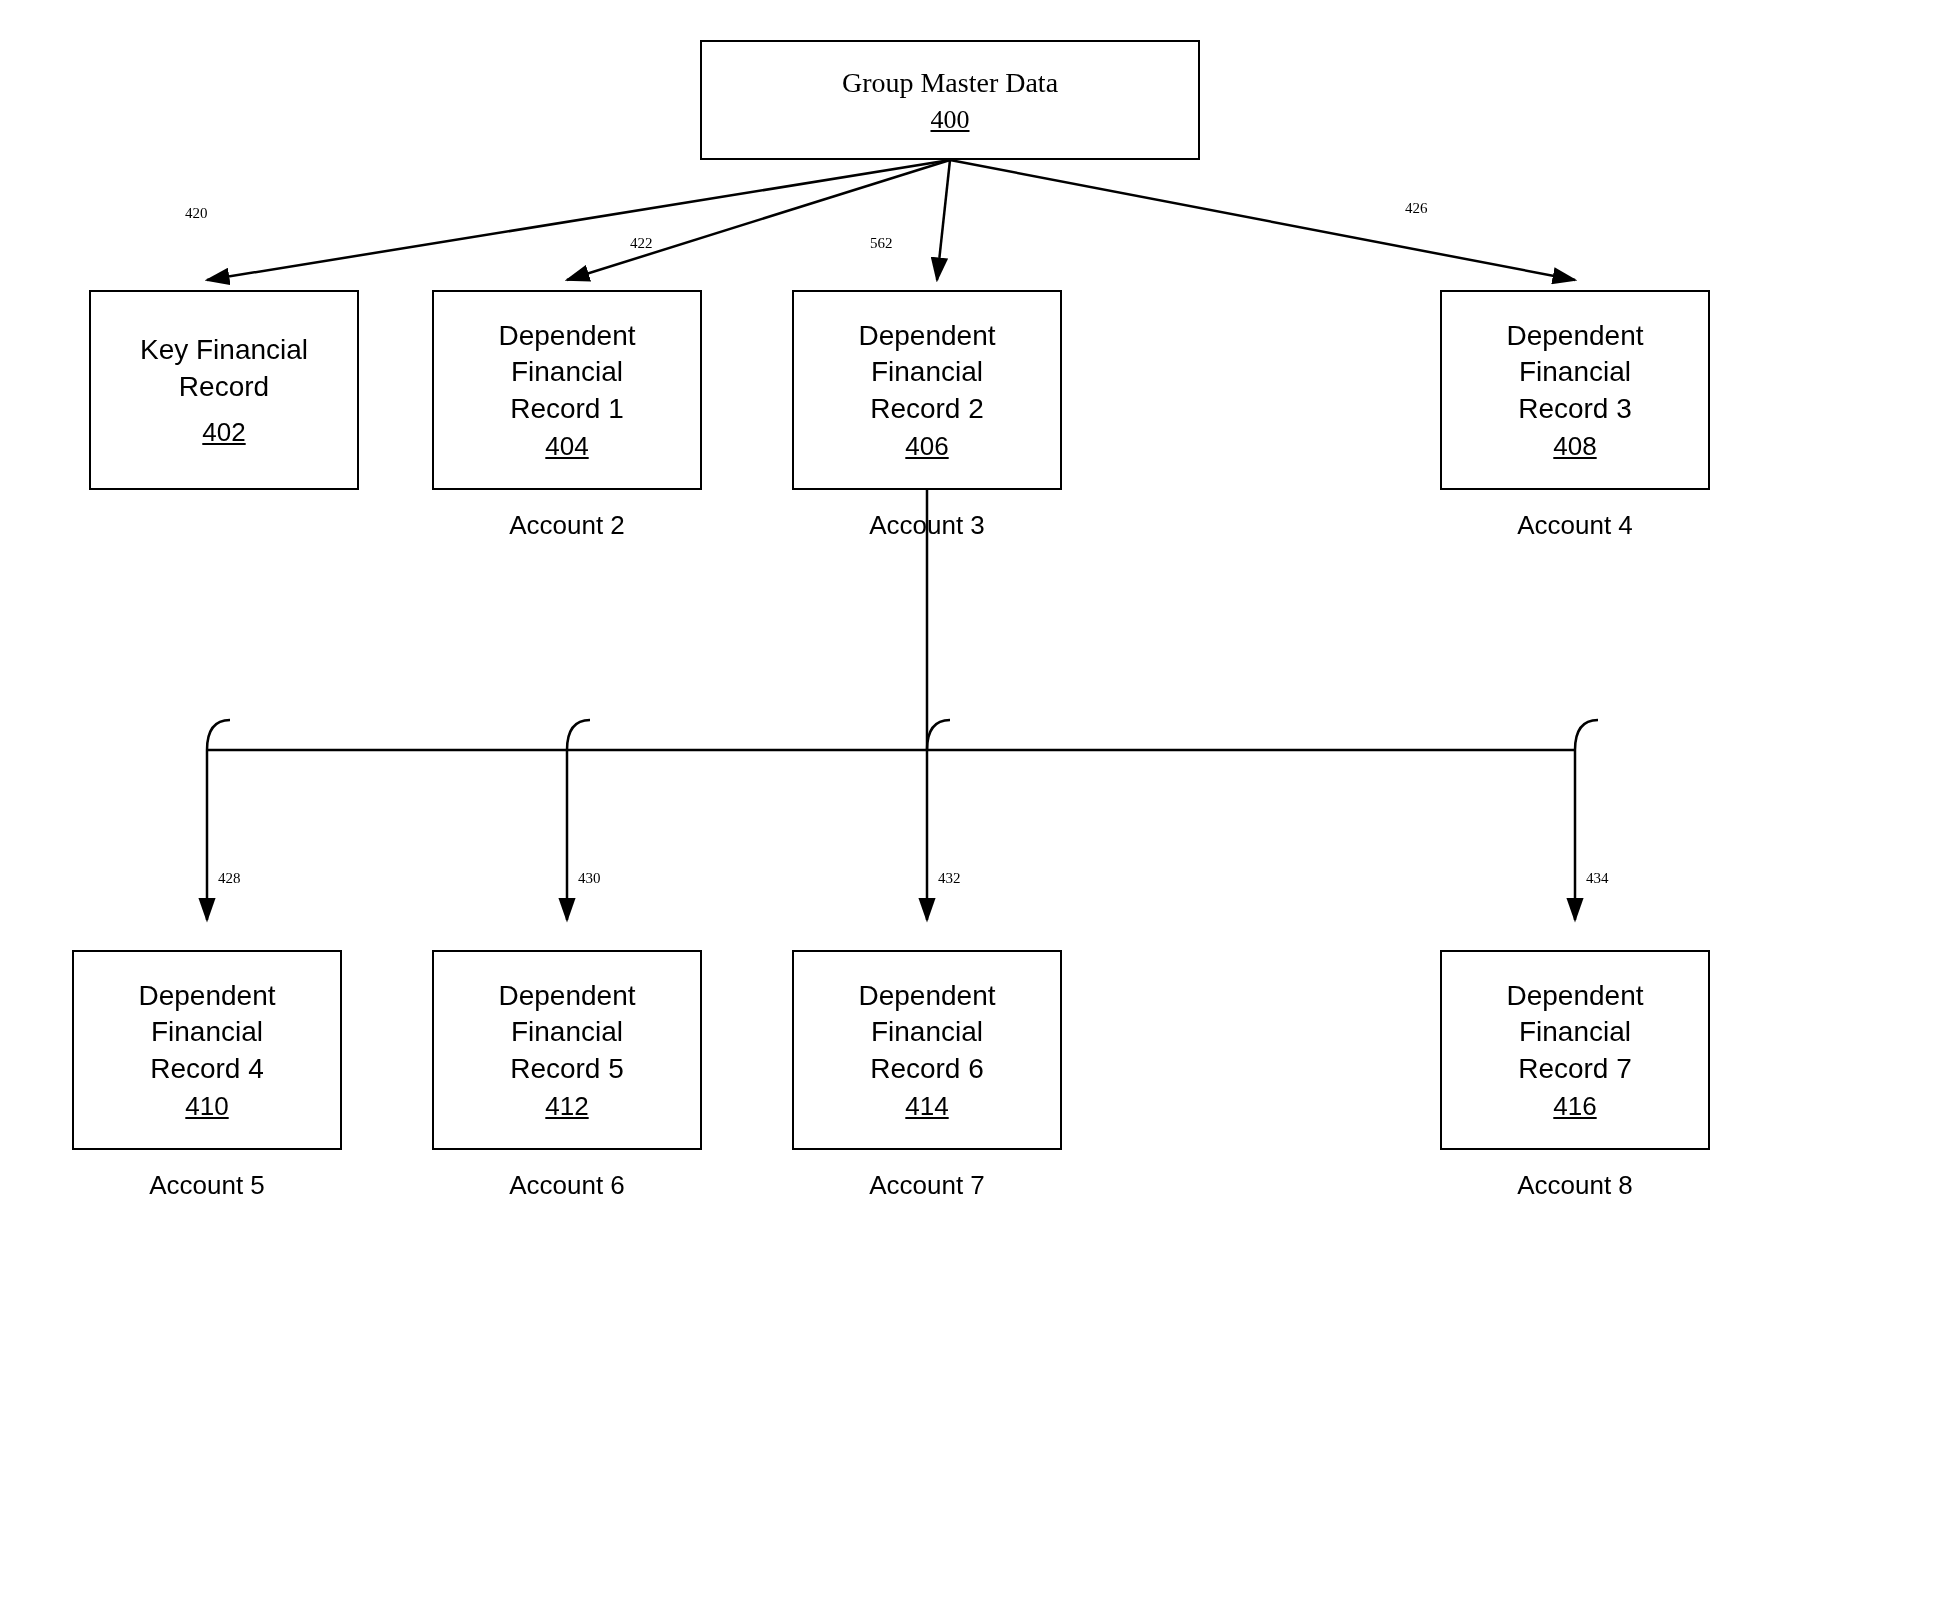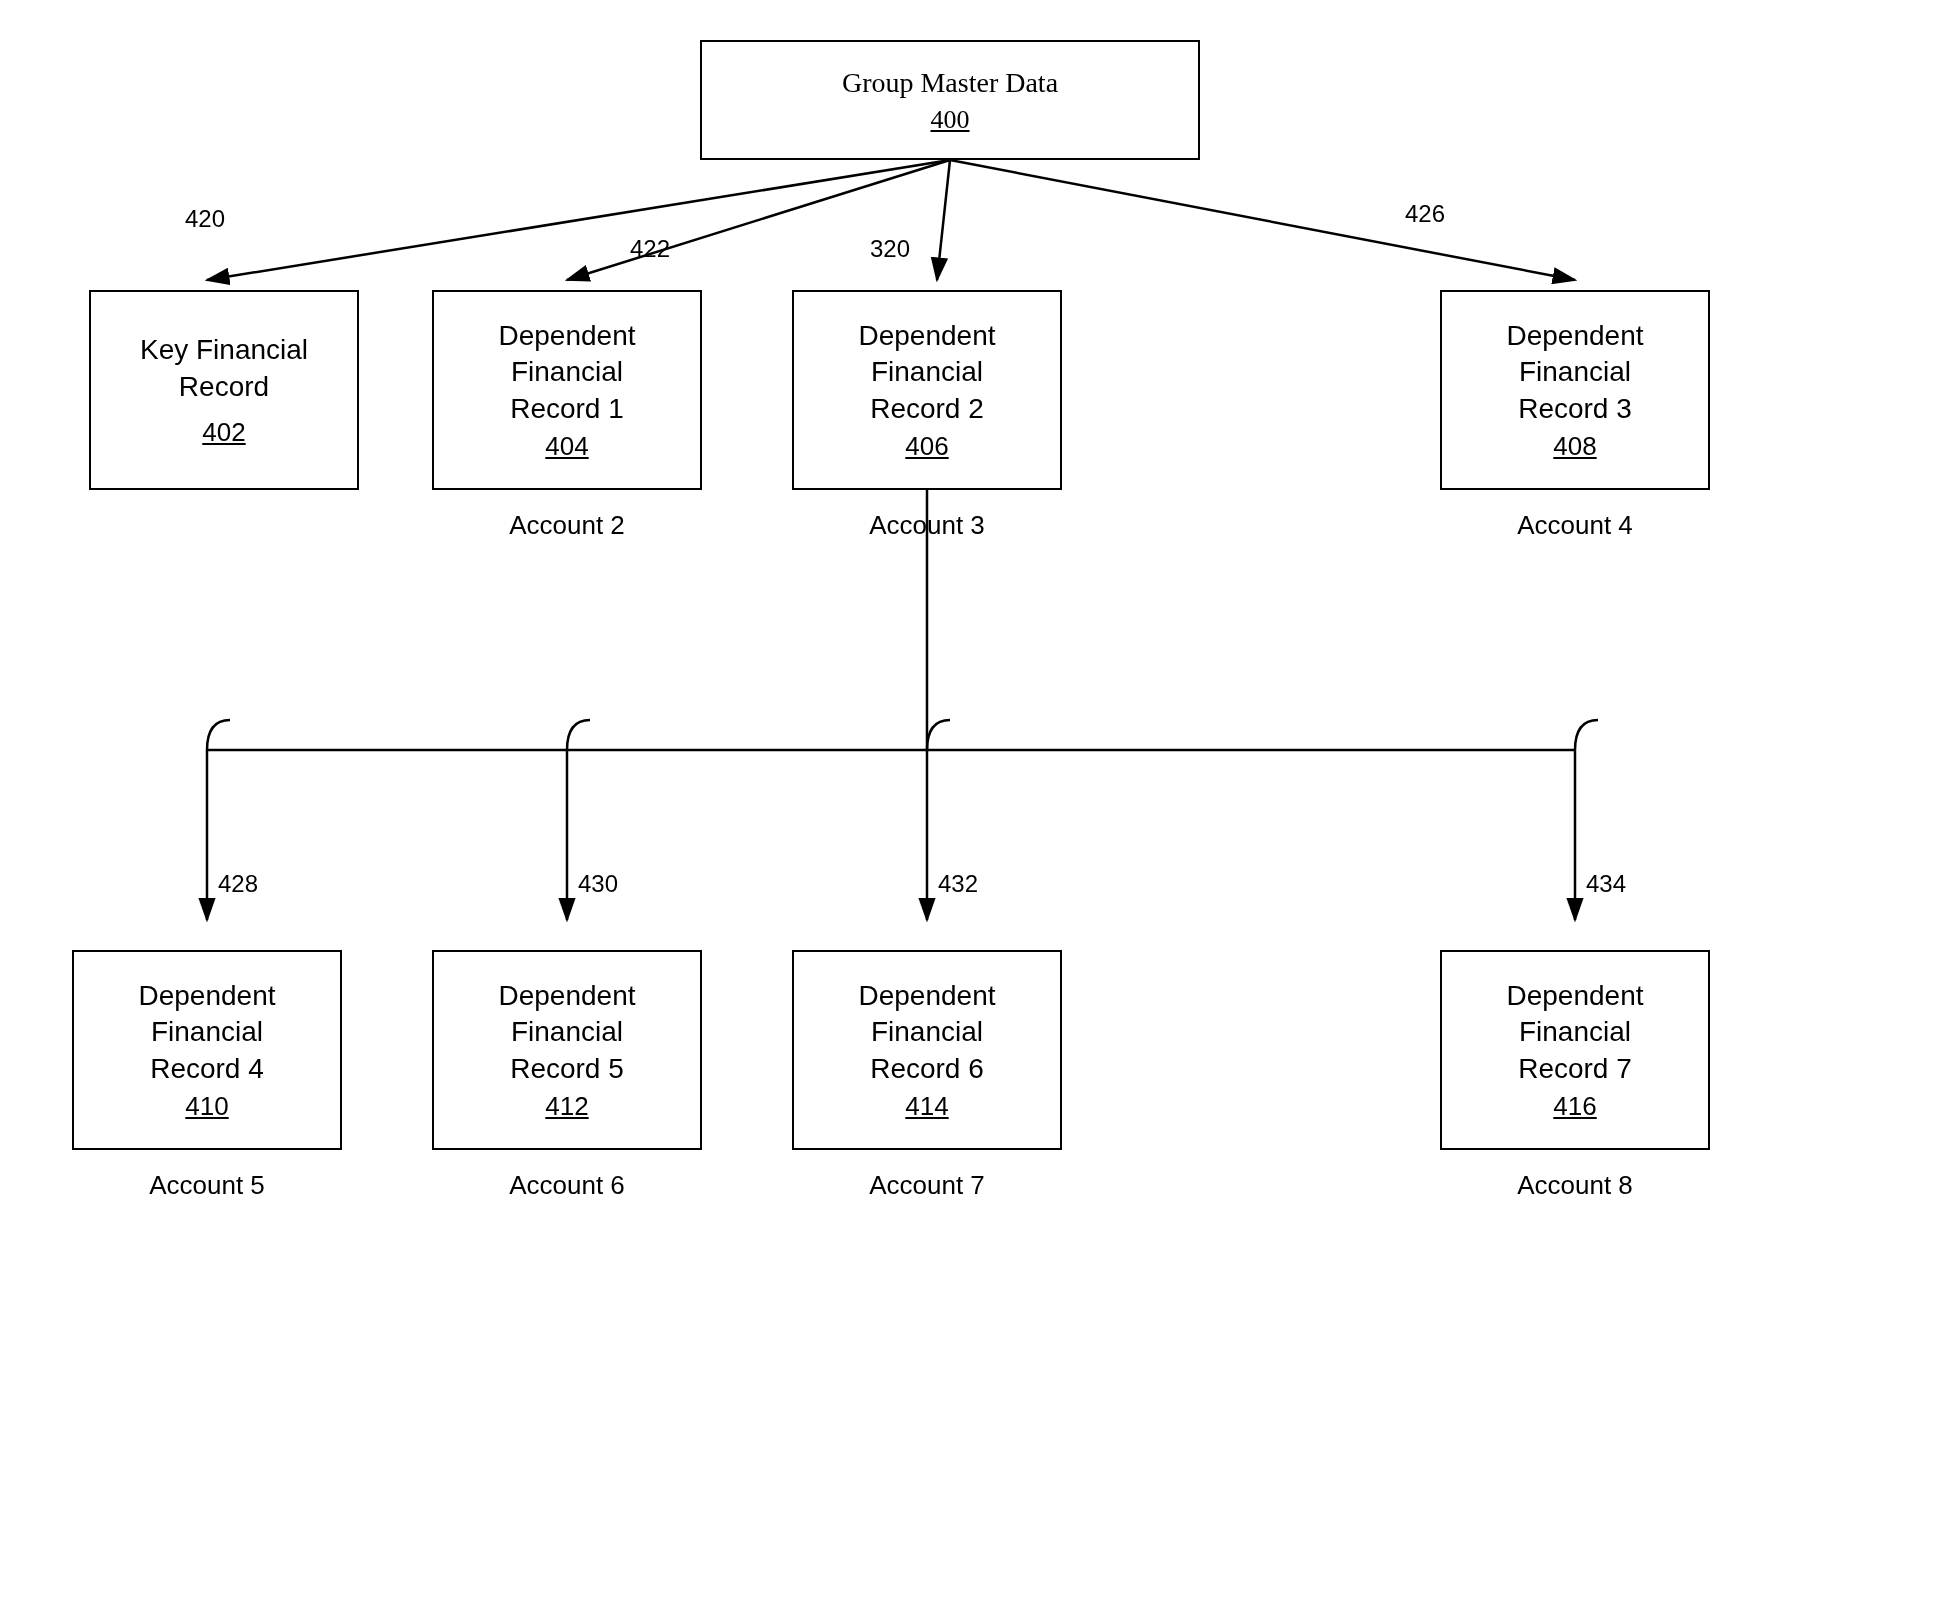--- a/index.html
+++ b/index.html
@@ -37,22 +37,23 @@
       text-decoration: underline;
       margin-top: 4px;
     }
     .label-text {
       position: absolute;
       font-size: 26px;
       text-align: center;
     }
     .arrow-label {
       position: absolute;
-      font-size: 24px;
+      font-size: 15px;
       font-weight: normal;
+      font-family: Liberation Serif, serif;
     }
     svg.arrows {
       position: absolute;
       top: 0;
       left: 0;
       width: 1952px;
       height: 1623px;
       pointer-events: none;
     }
     svg.arrows line, svg.arrows path {
@@ -153,19 +154,19 @@
     <span class="node-ref">416</span>
   </div>
 
   <div class="label-text" style="left:72px; top:1170px; width:270px;">Account 5</div>
   <div class="label-text" style="left:432px; top:1170px; width:270px;">Account 6</div>
   <div class="label-text" style="left:792px; top:1170px; width:270px;">Account 7</div>
   <div class="label-text" style="left:1440px; top:1170px; width:270px;">Account 8</div>
 
   <span class="arrow-label" style="left:185px; top:205px;">420</span>
   <span class="arrow-label" style="left:630px; top:235px;">422</span>
-  <span class="arrow-label" style="left:870px; top:235px;">320</span>
+  <span class="arrow-label" style="left:870px; top:235px;">562</span>
   <span class="arrow-label" style="left:1405px; top:200px;">426</span>
   <span class="arrow-label" style="left:218px; top:870px;text-align:center;">428</span>
   <span class="arrow-label" style="left:578px; top:870px;">430</span>
   <span class="arrow-label" style="left:938px; top:870px;">432</span>
   <span class="arrow-label" style="left:1586px; top:870px;">434</span>
 </div>
 
 </body></html>

